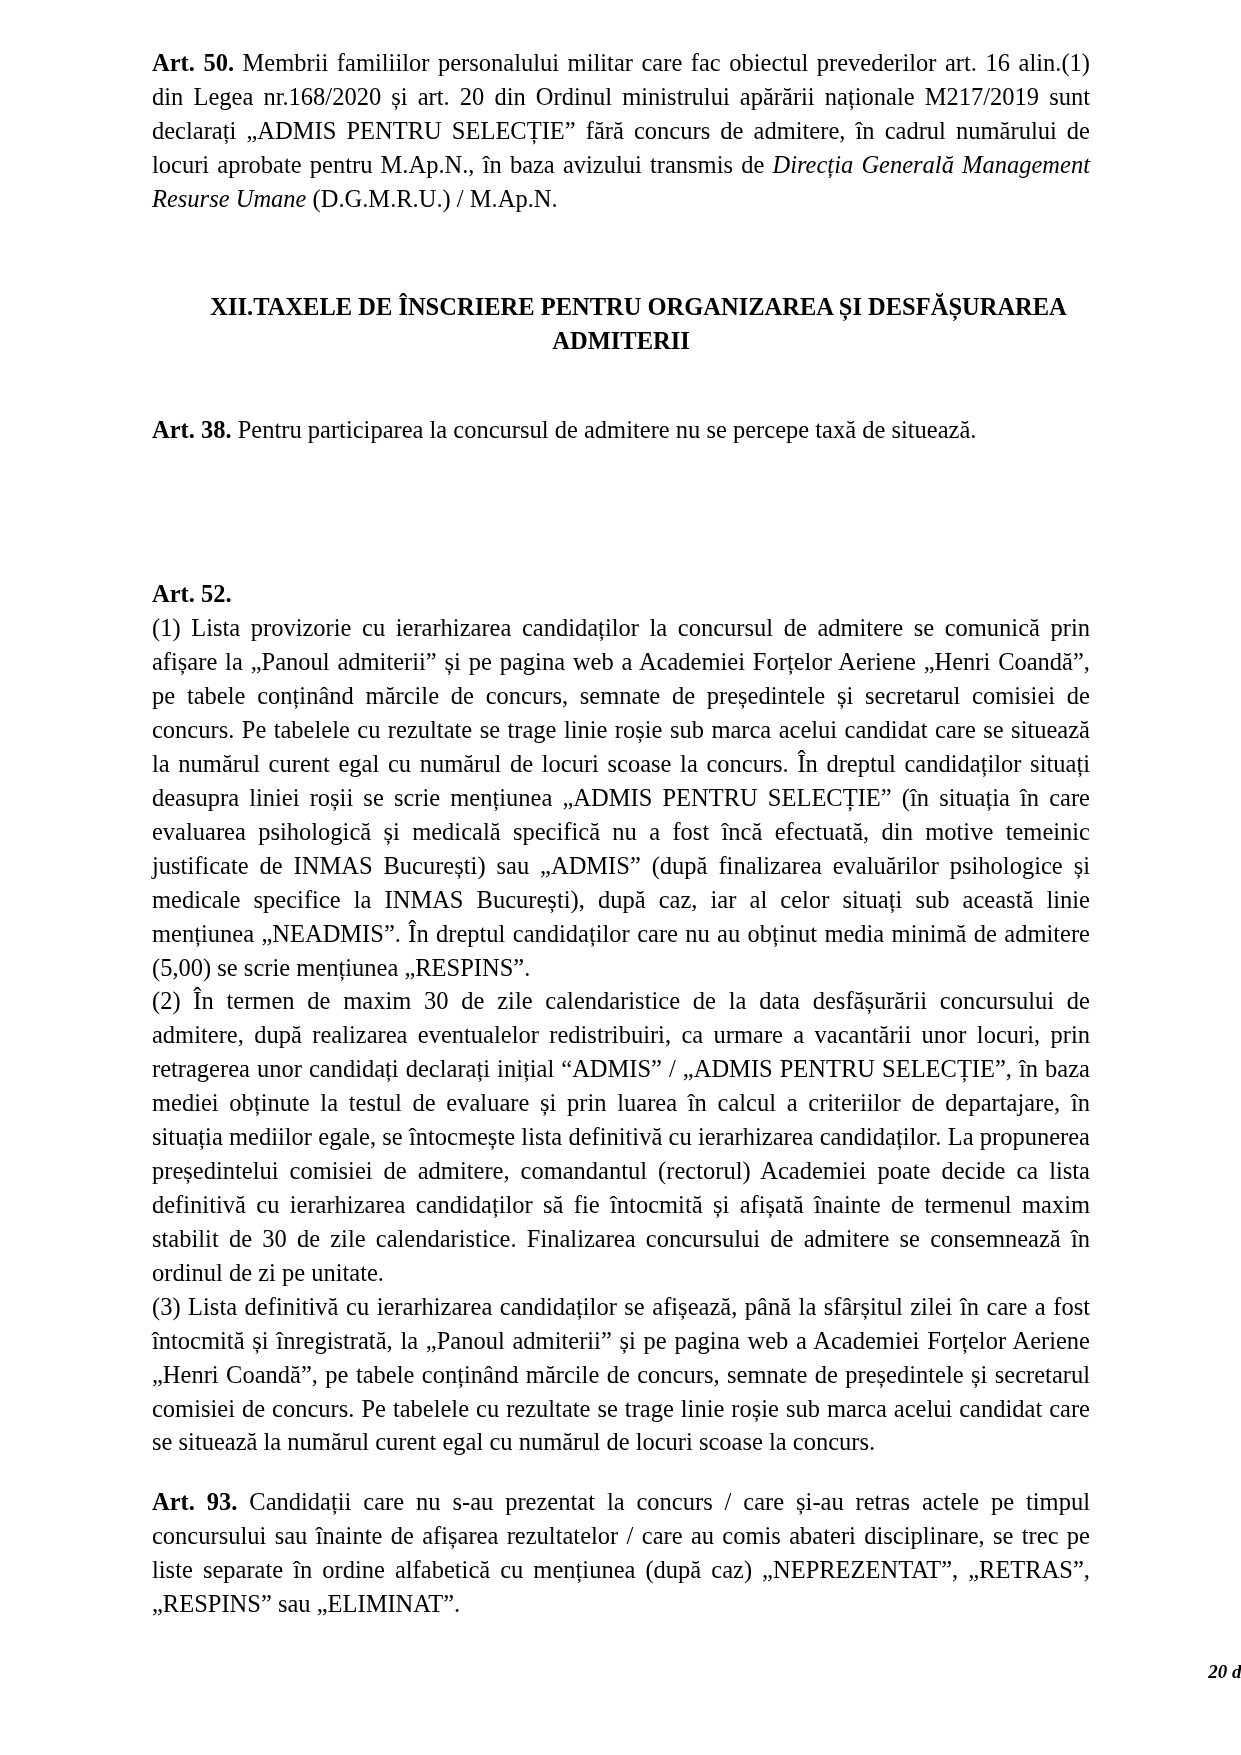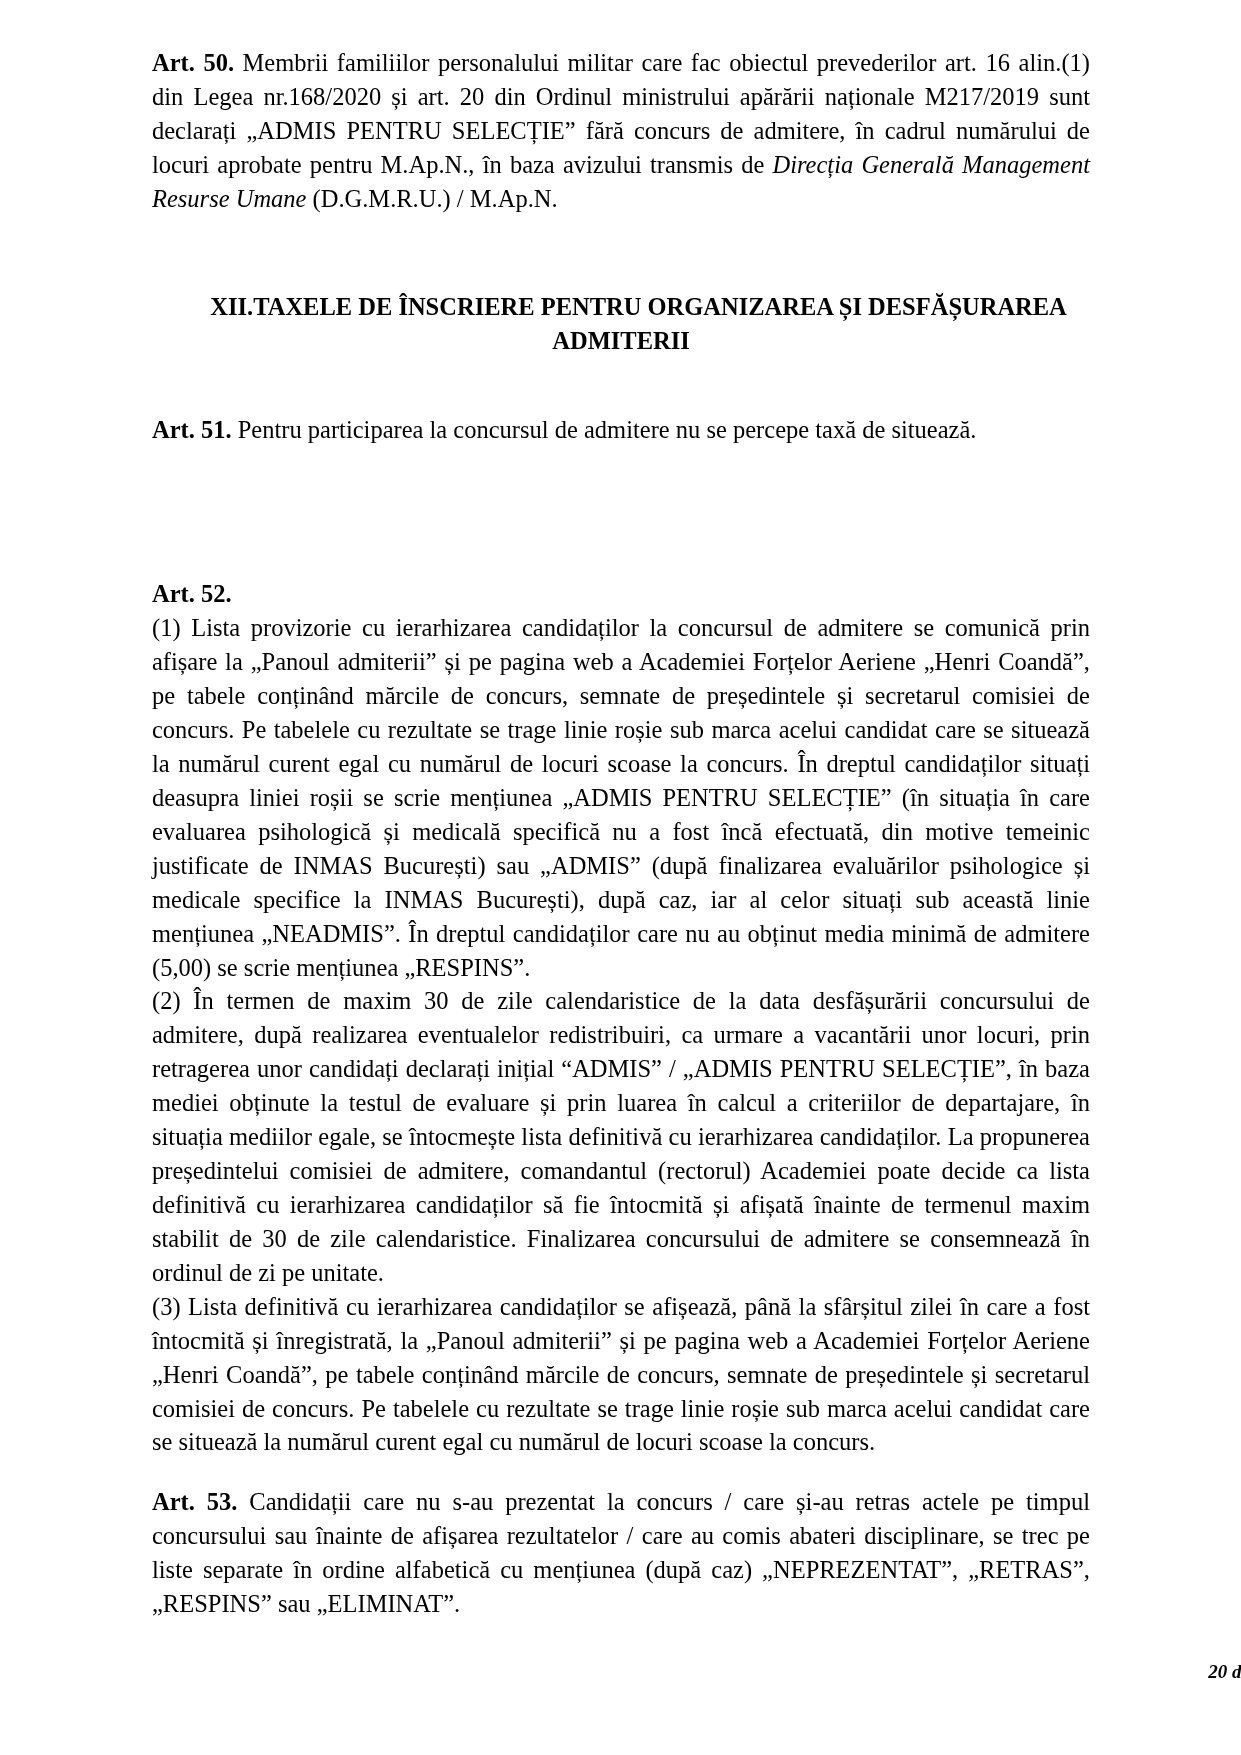--- a/index.html
+++ b/index.html
@@ -90,33 +90,33 @@
     <p class="para"><span class="art-label">Art. 50.</span><span> Membrii familiilor personalului militar care fac obiectul prevederilor art. 16 alin.(1) din Legea nr.168/2020 și art. 20 din Ordinul ministrului apărării naționale M217/2019 sunt declarați „ADMIS PENTRU SELECȚIE” fără concurs de admitere, în cadrul numărului de locuri aprobate pentru M.Ap.N., în baza avizului transmis de </span><span class="ital">Direcția Generală Management Resurse Umane</span><span> (D.G.M.R.U.) / M.Ap.N.</span></p>
 
     <div class="spacer-xl"></div>
 
     <div class="heading">
       <span class="heading-row"><span class="h-num">XII.</span><span>TAXELE DE ÎNSCRIERE PENTRU ORGANIZAREA ȘI DESFĂȘURAREA ADMITERII</span></span>
     </div>
 
     <div class="spacer-lg"></div>
 
-    <p class="para"><span class="art-label">Art. 51.</span><span> Pentru participarea la concursul de admitere nu se percepe taxă de situează.</span></p>
+    <p class="para"><span class="art-label">Art. 38.</span><span> Pentru participarea la concursul de admitere nu se percepe taxă de situează.</span></p>
 
     <div class="spacer-xl"></div>
 
 
     <div class="spacer-lg"></div>
 
     <p class="para"><span class="art-label">Art. 52.</span></p>
     <p class="para">(1) Lista provizorie cu ierarhizarea candidaților la concursul de admitere se comunică prin afișare la „Panoul admiterii” și pe pagina web a Academiei Forțelor Aeriene „Henri Coandă”, pe tabele conținând mărcile de concurs, semnate de președintele și secretarul comisiei de concurs. Pe tabelele cu rezultate se trage linie roșie sub marca acelui candidat care se situează la numărul curent egal cu numărul de locuri scoase la concurs. În dreptul candidaților situați deasupra liniei roșii se scrie mențiunea „ADMIS PENTRU SELECȚIE” (în situația în care evaluarea psihologică și medicală specifică nu a fost încă efectuată, din motive temeinic justificate de INMAS București) sau „ADMIS” (după finalizarea evaluărilor psihologice și medicale specifice la INMAS București), după caz, iar al celor situați sub această linie mențiunea „NEADMIS”. În dreptul candidaților care nu au obținut media minimă de admitere (5,00) se scrie mențiunea „RESPINS”.</p>
     <p class="para">(2) În termen de maxim 30 de zile calendaristice de la data desfășurării concursului de admitere, după realizarea eventualelor redistribuiri, ca urmare a vacantării unor locuri, prin retragerea unor candidați declarați inițial “ADMIS” / „ADMIS PENTRU SELECȚIE”, în baza mediei obținute la testul de evaluare și prin luarea în calcul a criteriilor de departajare, în situația mediilor egale, se întocmește lista definitivă cu ierarhizarea candidaților. La propunerea președintelui comisiei de admitere, comandantul (rectorul) Academiei poate decide ca lista definitivă cu ierarhizarea candidaților să fie întocmită și afișată înainte de termenul maxim stabilit de 30 de zile calendaristice. Finalizarea concursului de admitere se consemnează în ordinul de zi pe unitate.</p>
     <p class="para">(3) Lista definitivă cu ierarhizarea candidaților se afișează, până la sfârșitul zilei în care a fost întocmită și înregistrată, la „Panoul admiterii” și pe pagina web a Academiei Forțelor Aeriene „Henri Coandă”, pe tabele conținând mărcile de concurs, semnate de președintele și secretarul comisiei de concurs. Pe tabelele cu rezultate se trage linie roșie sub marca acelui candidat care se situează la numărul curent egal cu numărul de locuri scoase la concurs.</p>
 
     <div class="spacer-sm"></div>
 
-    <p class="para"><span class="art-label">Art. 53.</span><span> Candidații care nu s-au prezentat la concurs / care și-au retras actele pe timpul concursului sau înainte de afișarea rezultatelor / care au comis abateri disciplinare, se trec pe liste separate în ordine alfabetică cu mențiunea (după caz) „NEPREZENTAT”, „RETRAS”, „RESPINS” sau „ELIMINAT”.</span></p>
+    <p class="para"><span class="art-label">Art. 93.</span><span> Candidații care nu s-au prezentat la concurs / care și-au retras actele pe timpul concursului sau înainte de afișarea rezultatelor / care au comis abateri disciplinare, se trec pe liste separate în ordine alfabetică cu mențiunea (după caz) „NEPREZENTAT”, „RETRAS”, „RESPINS” sau „ELIMINAT”.</span></p>
 
   </div>
 
   <div class="footer">20 din 31</div>
 
 </div>
 
 </body></html>

